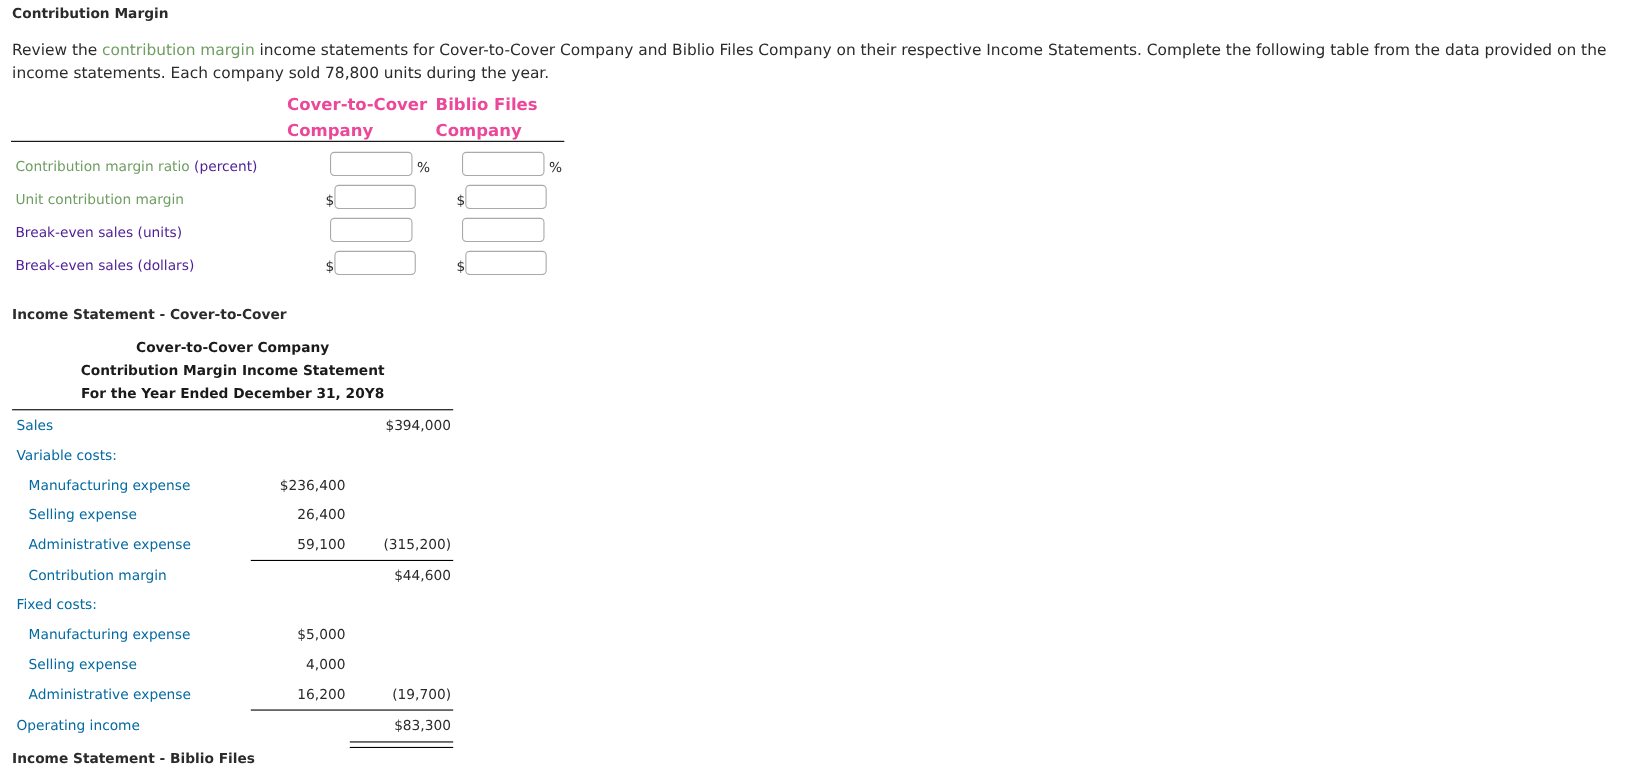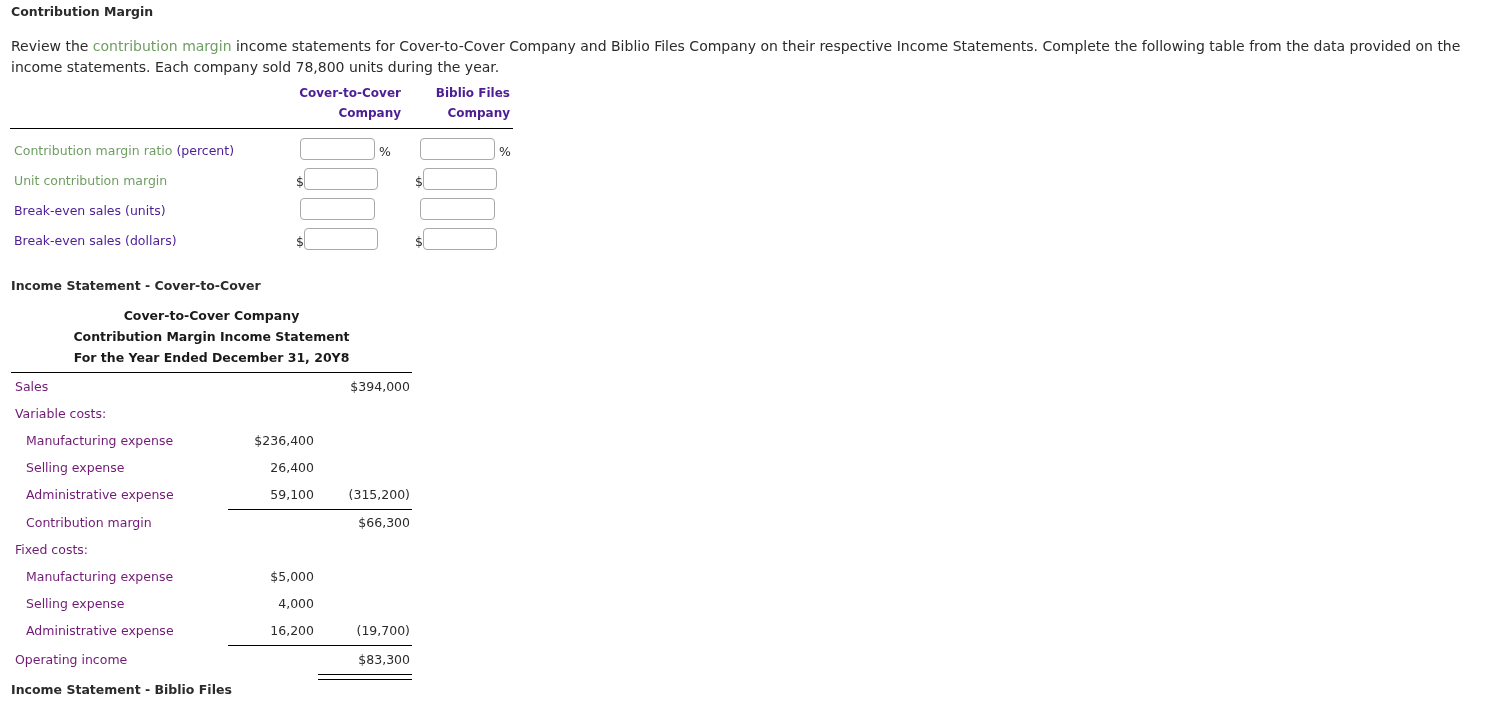--- a/index.html
+++ b/index.html
@@ -52,23 +52,23 @@
   
   .entry-table {
     position: absolute;
     left: 0px;
     top: 84px;
     width: 540px;
   }
   .eh {
     position: absolute;
     font-weight: bold;
-    font-size: 12px;
-    color: #4c1d95;
-    text-align: right;
+    font-size: 15px;
+    color: #ec4899;
+    text-align: left;
     white-space: nowrap;
   }
   #eh-ctc { left: 261px; top: 2px; width: 140px; }
   #eh-bf  { left: 396px; top: 2px; width: 114px; }
   .eh-line2 { display: block; margin-top: 6px; }
 
   .entry-rule {
     position: absolute;
     left: 10px;
     top: 44px;
@@ -167,21 +167,21 @@
   .srow {
     position: absolute;
     left: 0;
     width: 430px;
     height: 27px;
   }
   .slabel {
     position: absolute;
     top: 0;
     font-size: 12.5px;
-    color: #701a75;
+    color: #0369a1;
     white-space: nowrap;
   }
   .slabel.lvl0 { left: 15px; }
   .slabel.lvl1 { left: 26px; }
 
   .snum {
     position: absolute;
     top: 0;
     font-size: 12.5px;
     color: #2b2b2b;
@@ -313,21 +313,21 @@
       <div class="slabel lvl1">Administrative expense</div>
       <div class="snum c1">59,100</div>
       <div class="snum c2">(315,200)</div>
     </div>
 
     <div class="underline-sub" style="top:203px;"></div>
 
     <div class="srow" style="top:209px;">
       <div class="slabel lvl1">Contribution margin</div>
       <div class="snum c1"></div>
-      <div class="snum c2">$66,300</div>
+      <div class="snum c2">$44,600</div>
     </div>
 
     <div class="srow" style="top:236px;">
       <div class="slabel lvl0">Fixed costs:</div>
     </div>
 
     <div class="srow" style="top:263px;">
       <div class="slabel lvl1">Manufacturing expense</div>
       <div class="snum c1">$5,000</div>
       <div class="snum c2"></div>

